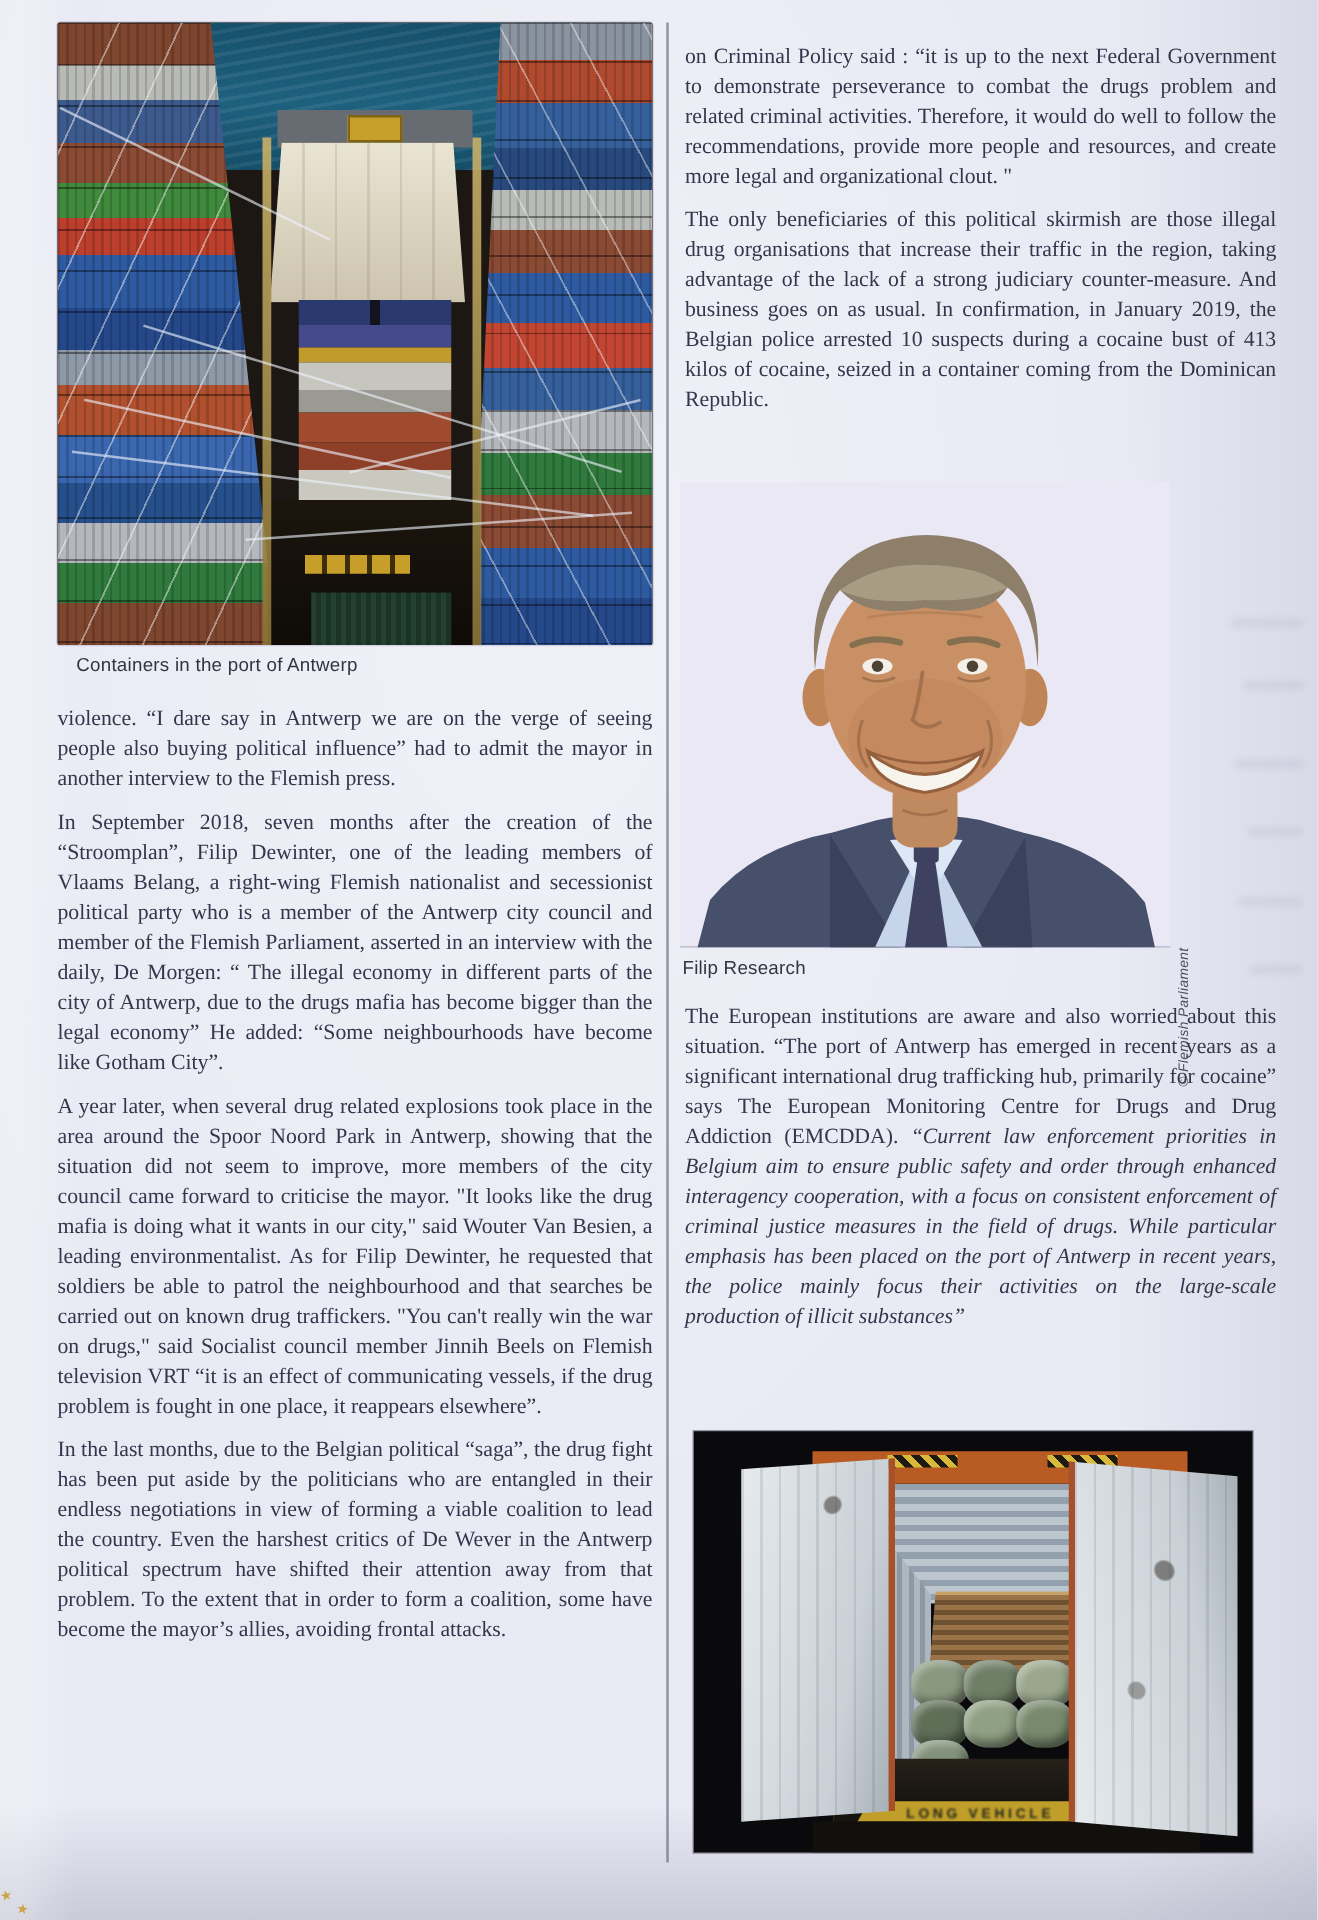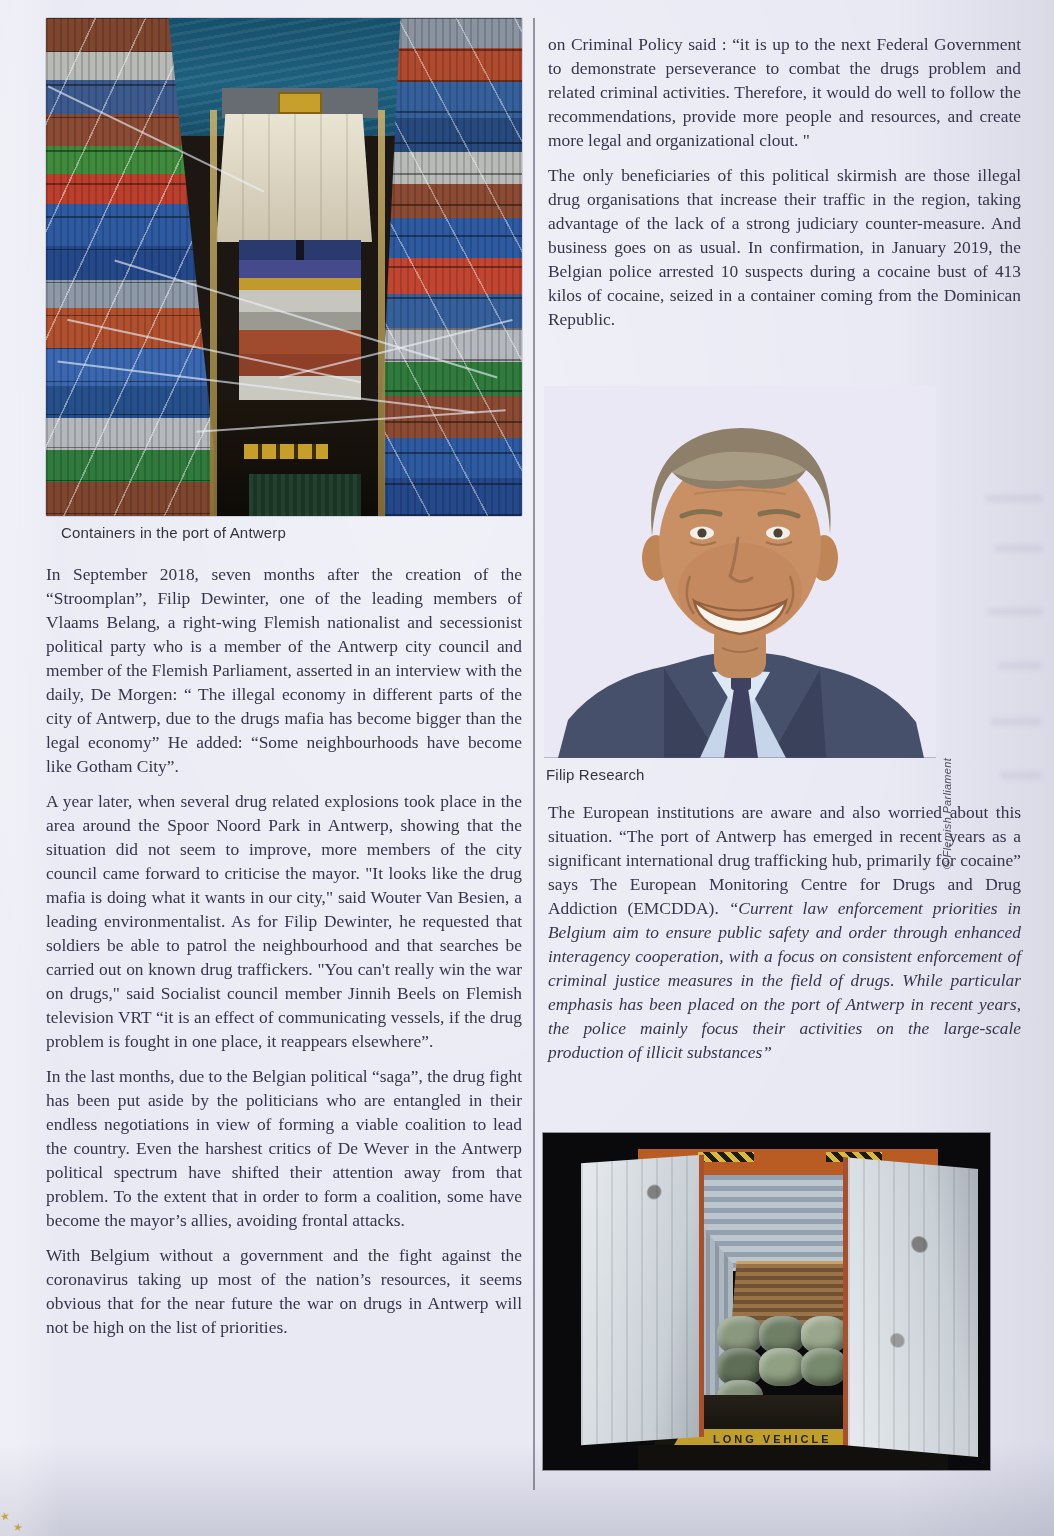--- a/index.html
+++ b/index.html
@@ -176,24 +176,24 @@
     <div class="cable cbC"></div>
     <div class="cable cbA"></div>
     <div class="cable cbB"></div>
     <div class="cable cbD"></div>
     <div class="cable cbF"></div>
 
   </figure>
   <div class="caption" style="left:46px;top:524px;margin-left:15px;">Containers in the port of Antwerp</div>
 
   <div class="body-text" style="left:46px;top:562px;width:476px;">
+    <p>violence. “I dare say in Antwerp we are on the verge of seeing people also buying political influence” had to admit the mayor in another interview to the Flemish press.</p>
     <p>In September 2018, seven months after the creation of the “Stroomplan”, Filip Dewinter, one of the leading members of Vlaams Belang, a right-wing Flemish nationalist and secessionist political party who is a member of the Antwerp city council and member of the Flemish Parliament, asserted in an interview with the daily, De Morgen: “ The illegal economy in different parts of the city of Antwerp, due to the drugs mafia has become bigger than the legal economy” He added: “Some neighbourhoods have become like Gotham City”.</p>
     <p>A year later, when several drug related explosions took place in the area around the Spoor Noord Park in Antwerp, showing that the situation did not seem to improve, more members of the city council came forward to criticise the mayor. "It looks like the drug mafia is doing what it wants in our city," said Wouter Van Besien, a leading environmentalist. As for Filip Dewinter, he requested that soldiers be able to patrol the neighbourhood and that searches be carried out on known drug traffickers. "You can't really win the war on drugs," said Socialist council member Jinnih Beels on Flemish television VRT “it is an effect of communicating vessels, if the drug problem is fought in one place, it reappears elsewhere”.</p>
     <p>In the last months, due to the Belgian political “saga”, the drug fight has been put aside by the politicians who are entangled in their endless negotiations in view of forming a viable coalition to lead the country. Even the harshest critics of De Wever in the Antwerp political spectrum have shifted their attention away from that problem. To the extent that in order to form a coalition, some have become the mayor’s allies, avoiding frontal attacks.</p>
-    <p>With Belgium without a government and the fight against the coronavirus taking up most of the nation’s resources, it seems obvious that for the near future the war on drugs in Antwerp will not be high on the list of priorities.</p>
   </div>
 
   <div class="divider"></div>
 
   <div class="body-text" style="left:548px;top:32px;width:473px;">
     <p>on Criminal Policy said : “it is up to the next Federal Government to demonstrate perseverance to combat the drugs problem and related criminal activities. Therefore, it would do well to follow the recommendations, provide more people and resources, and create more legal and organizational clout. "</p>
     <p>The only beneficiaries of this political skirmish are those illegal drug organisations that increase their traffic in the region, taking advantage of the lack of a strong judiciary counter-measure. And business goes on as usual. In confirmation, in January 2019, the Belgian police arrested 10 suspects during a cocaine bust of 413 kilos of cocaine, seized in a container coming from the Dominican Republic.</p>
   </div>
 
   <figure class="ph2" style="margin:0">
@@ -245,21 +245,21 @@
     </svg>
     <div class="ph2-edge"></div>
     <figcaption class="credit-vert" style="right:-17px;bottom:0;transform:rotate(-90deg);transform-origin:right bottom;">© Flemish Parliament</figcaption>
   </figure>
   <div class="caption" style="left:546px;top:766px;">Filip Research</div>
 
   <div class="body-text" style="left:548px;top:800px;width:473px;">
     <p><span>The European institutions are aware and also worried about this situation. “The port of Antwerp has emerged in recent years as a significant international drug trafficking hub, primarily for cocaine” says The European Monitoring Centre for Drugs and Drug Addiction (EMCDDA). </span><span class="quote-italic">“Current law enforcement priorities in Belgium aim to ensure public safety and order through enhanced interagency cooperation, with a focus on consistent enforcement of criminal justice measures in the field of drugs. While particular emphasis has been placed on the port of Antwerp in recent years, the police mainly focus their activities on the large-scale production of illicit substances”</span></p>
   </div>
 
-  <figure class="ph3" style="margin:0">
+  <figure class="ph3" style="margin:12px">
     <div class="cc-beam">
       <div class="cc-haz hz1"></div>
       <div class="cc-haz hz2"></div>
     </div>
     <div class="cc-ceiling"></div>
     <div class="cc-wall-left"></div>
     <div class="cc-wall-right"></div>
     <div class="cc-planks"></div>
     <div class="cc-bales">
       <span class="b1"></span>

